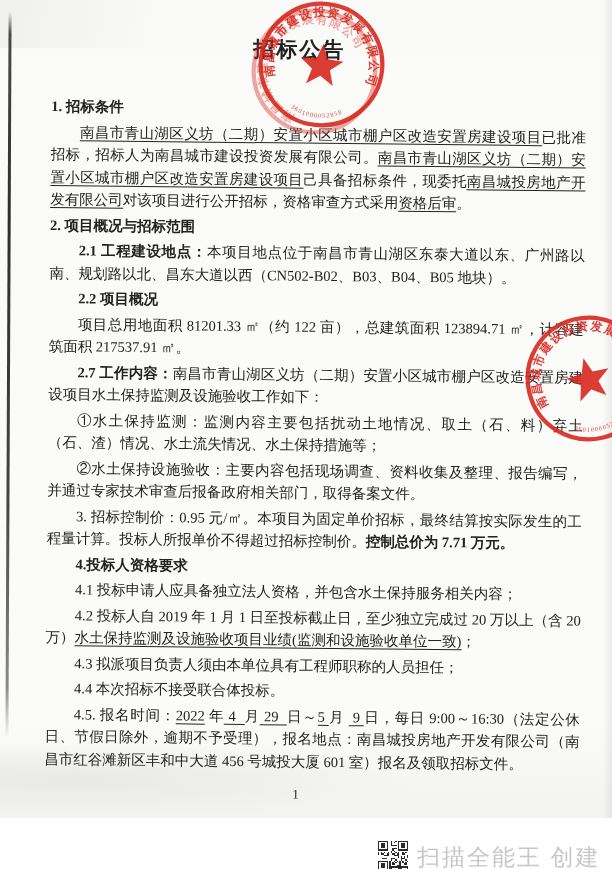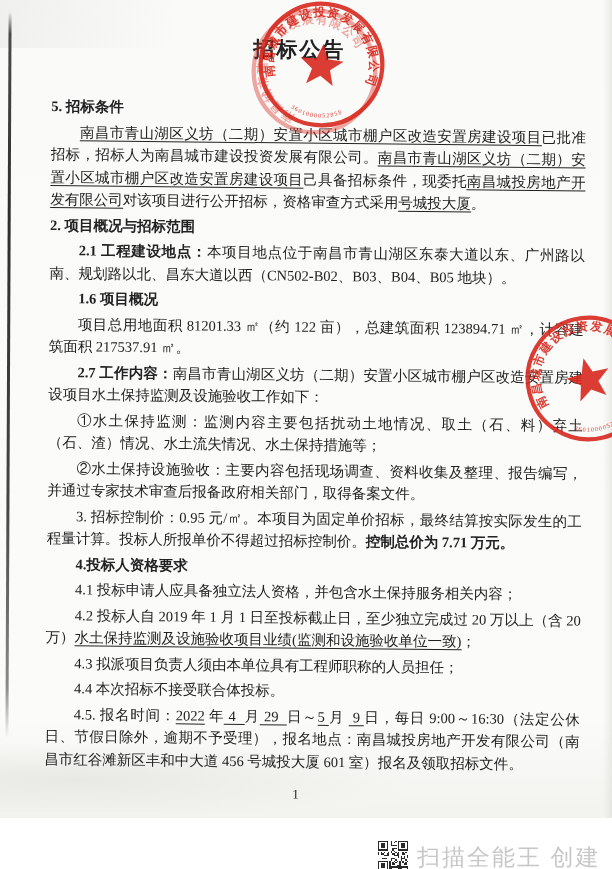--- a/index.html
+++ b/index.html
@@ -75,25 +75,25 @@
 <div class="canvas">
   <div class="scan">
     <div class="smudge-topleft"></div>
     <div class="smudge-bottomleft"></div>
     <div class="smudge-right"></div>
     <div class="edge-line"></div>
 
     <div class="doc">
       <div class="title">招标公告</div>
       <div id="doc-body">
-          <p class="heading"><span class="">5.  招标条件</span></p>
-          <p class="body indent"><span class="u ">南昌市青山湖区义坊（二期）安置小区城市棚户区改造安置房建设项目</span><span class="">已批准招标，招标人为南昌城市建设投资发展有限公司。</span><span class="u ">南昌市青山湖区义坊（二期）安置小区城市棚户区改造安置房建设项目</span><span class="">己具备招标条件，现委托</span><span class="u ">南昌城投房地产开发有限公司</span><span class="">对该项目进行公开招标，资格审查方式采用</span><span class="u ">号城投大厦</span><span class="">。</span></p>
+          <p class="heading"><span class="">1.  招标条件</span></p>
+          <p class="body indent"><span class="u ">南昌市青山湖区义坊（二期）安置小区城市棚户区改造安置房建设项目</span><span class="">已批准招标，招标人为南昌城市建设投资发展有限公司。</span><span class="u ">南昌市青山湖区义坊（二期）安置小区城市棚户区改造安置房建设项目</span><span class="">己具备招标条件，现委托</span><span class="u ">南昌城投房地产开发有限公司</span><span class="">对该项目进行公开招标，资格审查方式采用</span><span class="u ">资格后审</span><span class="">。</span></p>
           <p class="heading"><span class="">2.  项目概况与招标范围</span></p>
           <p class="body indent"><span class="b">2.1 工程建设地点：</span><span class="">本项目地点位于南昌市青山湖区东泰大道以东、广州路以南、规划路以北、昌东大道以西（CN502-B02、B03、B04、B05 地块）。</span></p>
-          <p class="heading indent"><span class="">1.6 项目概况</span></p>
+          <p class="heading indent"><span class="">2.2 项目概况</span></p>
           <p class="body indent"><span class="">项目总用地面积 81201.33 ㎡（约 122 亩），总建筑面积 123894.71 ㎡，计容建筑面积 217537.91 ㎡。</span></p>
           <p class="body indent"><span class="b">2.7 工作内容：</span><span class="">南昌市青山湖区义坊（二期）安置小区城市棚户区改造安置房建设项目水土保持监测及设施验收工作如下：</span></p>
           <p class="body indent"><span class="">①水土保持监测：监测内容主要包括扰动土地情况、取土（石、料）弃土（石、渣）情况、水土流失情况、水土保持措施等；</span></p>
           <p class="body indent"><span class="">②水土保持设施验收：主要内容包括现场调查、资料收集及整理、报告编写，并通过专家技术审查后报备政府相关部门，取得备案文件。</span></p>
           <p class="body indent"><span class="">3.  招标控制价：0.95 元/㎡。本项目为固定单价招标，最终结算按实际发生的工程量计算。投标人所报单价不得超过招标控制价。</span><span class="b">控制总价为 7.71 万元。</span></p>
           <p class="heading indent"><span class="">4.投标人资格要求</span></p>
           <p class="body indent"><span class="">4.1 投标申请人应具备独立法人资格，并包含水土保持服务相关内容；</span></p>
           <p class="body indent"><span class="">4.2 投标人自 2019 年 1 月 1 日至投标截止日，至少独立完成过 20 万以上（含 20 万）</span><span class="u ">水土保持监测及设施验收项目业绩(监测和设施验收单位一致)</span><span class="">；</span></p>
           <p class="body indent"><span class="">4.3 拟派项目负责人须由本单位具有工程师职称的人员担任；</span></p>
           <p class="body indent"><span class="">4.4 本次招标不接受联合体投标。</span></p>

